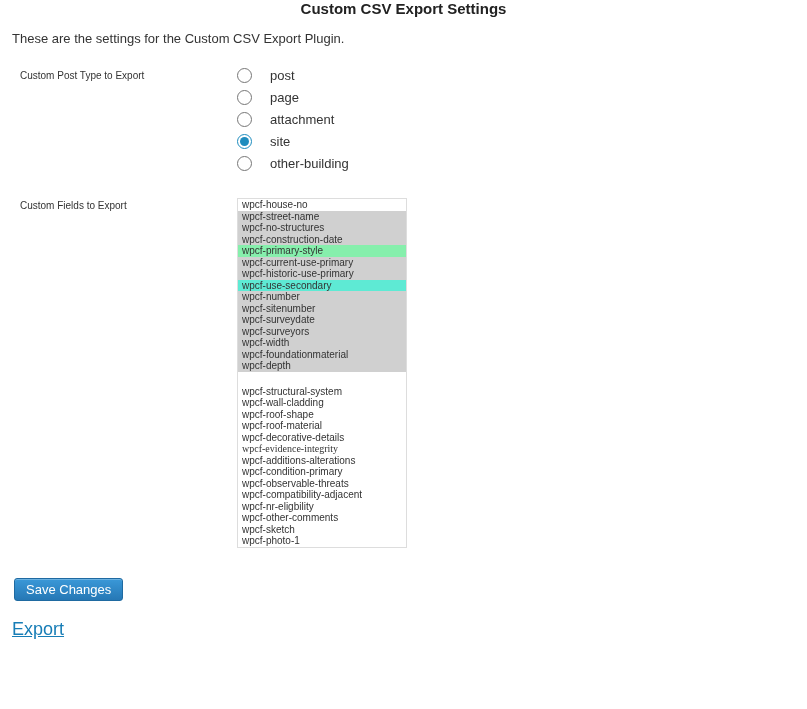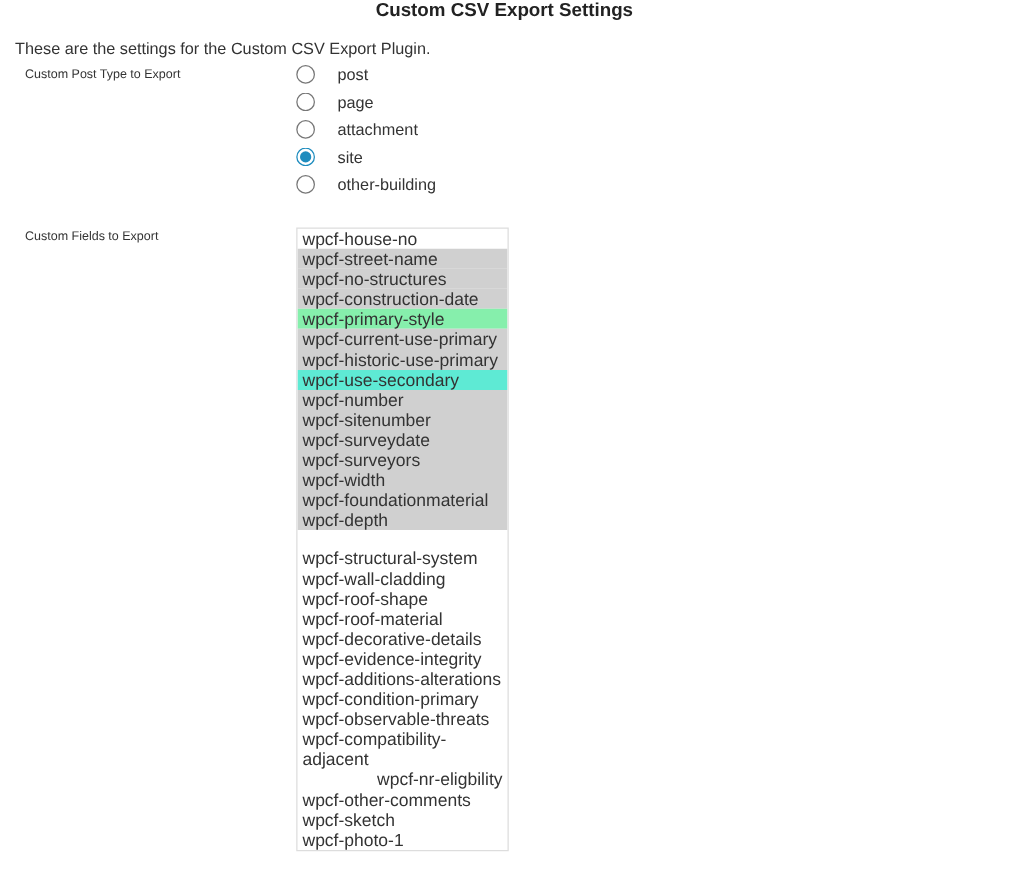--- a/index.html
+++ b/index.html
@@ -13,21 +13,21 @@
       width: 807px;
     }
     h2 {
       font-size: 15px;
       font-weight: bold;
       margin: 0 0 14px 0;
       color: #222;
       text-align: center;
     }
     .description {
-      margin: 0 0 2px 0;
+      margin: 0 0 18px 0;
     }
     .form-table {
       border-collapse: collapse;
       width: 100%;
     }
     .form-table th {
       text-align: left;
       vertical-align: top;
       font-weight: normal;
       font-size: 10px;
@@ -49,42 +49,42 @@
     .radio-list input[type="radio"] {
       margin: 0 2px 0 0;
       width: 15px;
       height: 15px;
       cursor: pointer;
       accent-color: #1e8cbe;
     }
     .multi-list {
       border: 1px solid #ddd;
       width: 170px;
-      font-size: 14px;
+      font-size: 10px;
       line-height: 1.15;
       background: #fff;
       overflow: hidden;
     }
     .save-button {
       display: inline-block;
       background: #2e87c7;
       background: linear-gradient(#3a98d8, #2678b5);
       border: 1px solid #1f6aa1;
       color: #fff;
       font-size: 13px;
       padding: 3px 11px;
       border-radius: 3px;
       cursor: pointer;
       margin: 14px 0 18px 2px;
       box-shadow: inset 0 1px rgba(255,255,255,0.25);
     }
     .export-link {
       color: #177db6;
       text-decoration: underline;
-      font-size: 10px;
+      font-size: 18px;
       cursor: pointer;
     }
   </style>
 </head>
 <body>
 
 
 
 <h2>Custom CSV Export Settings</h2>
 <p class="description">These are the settings for the Custom CSV Export Plugin.</p>
@@ -135,26 +135,26 @@
             <div style="padding: 0px 4px; background: rgb(208, 208, 208);">wpcf-surveydate</div>
             <div style="padding: 0px 4px; background: rgb(208, 208, 208);">wpcf-surveyors</div>
             <div style="padding: 0px 4px; background: rgb(208, 208, 208);">wpcf-width</div>
             <div style="padding: 0px 4px; background: rgb(208, 208, 208);">wpcf-foundationmaterial</div>
             <div style="padding: 0px 4px; background: rgb(208, 208, 208);">wpcf-depth</div>
             <div style="padding: 0px 4px; margin-top: 14px;">wpcf-structural-system</div>
             <div style="padding: 0px 4px;">wpcf-wall-cladding</div>
             <div style="padding: 0px 4px;">wpcf-roof-shape</div>
             <div style="padding: 0px 4px;">wpcf-roof-material</div>
             <div style="padding: 0px 4px;">wpcf-decorative-details</div>
-            <div style="padding: 0px 4px;">wpcf-evidence-integrity</div>
+            <div style="padding: 0px 4px; font-family: Liberation Serif, serif;">wpcf-evidence-integrity</div>
             <div style="padding: 0px 4px;">wpcf-additions-alterations</div>
             <div style="padding: 0px 4px;">wpcf-condition-primary</div>
             <div style="padding: 0px 4px;">wpcf-observable-threats</div>
             <div style="padding: 0px 4px;">wpcf-compatibility-adjacent</div>
-            <div style="padding: 0px 4px; text-align: right;">wpcf-nr-eligbility</div>
+            <div style="padding: 0px 4px;">wpcf-nr-eligbility</div>
             <div style="padding: 0px 4px;">wpcf-other-comments</div>
             <div style="padding: 0px 4px;">wpcf-sketch</div>
             <div style="padding: 0px 4px;">wpcf-photo-1</div>
           </div>
     </td>
   </tr>
 </tbody>
   </table>
 
 <button class="save-button">Save Changes</button>

